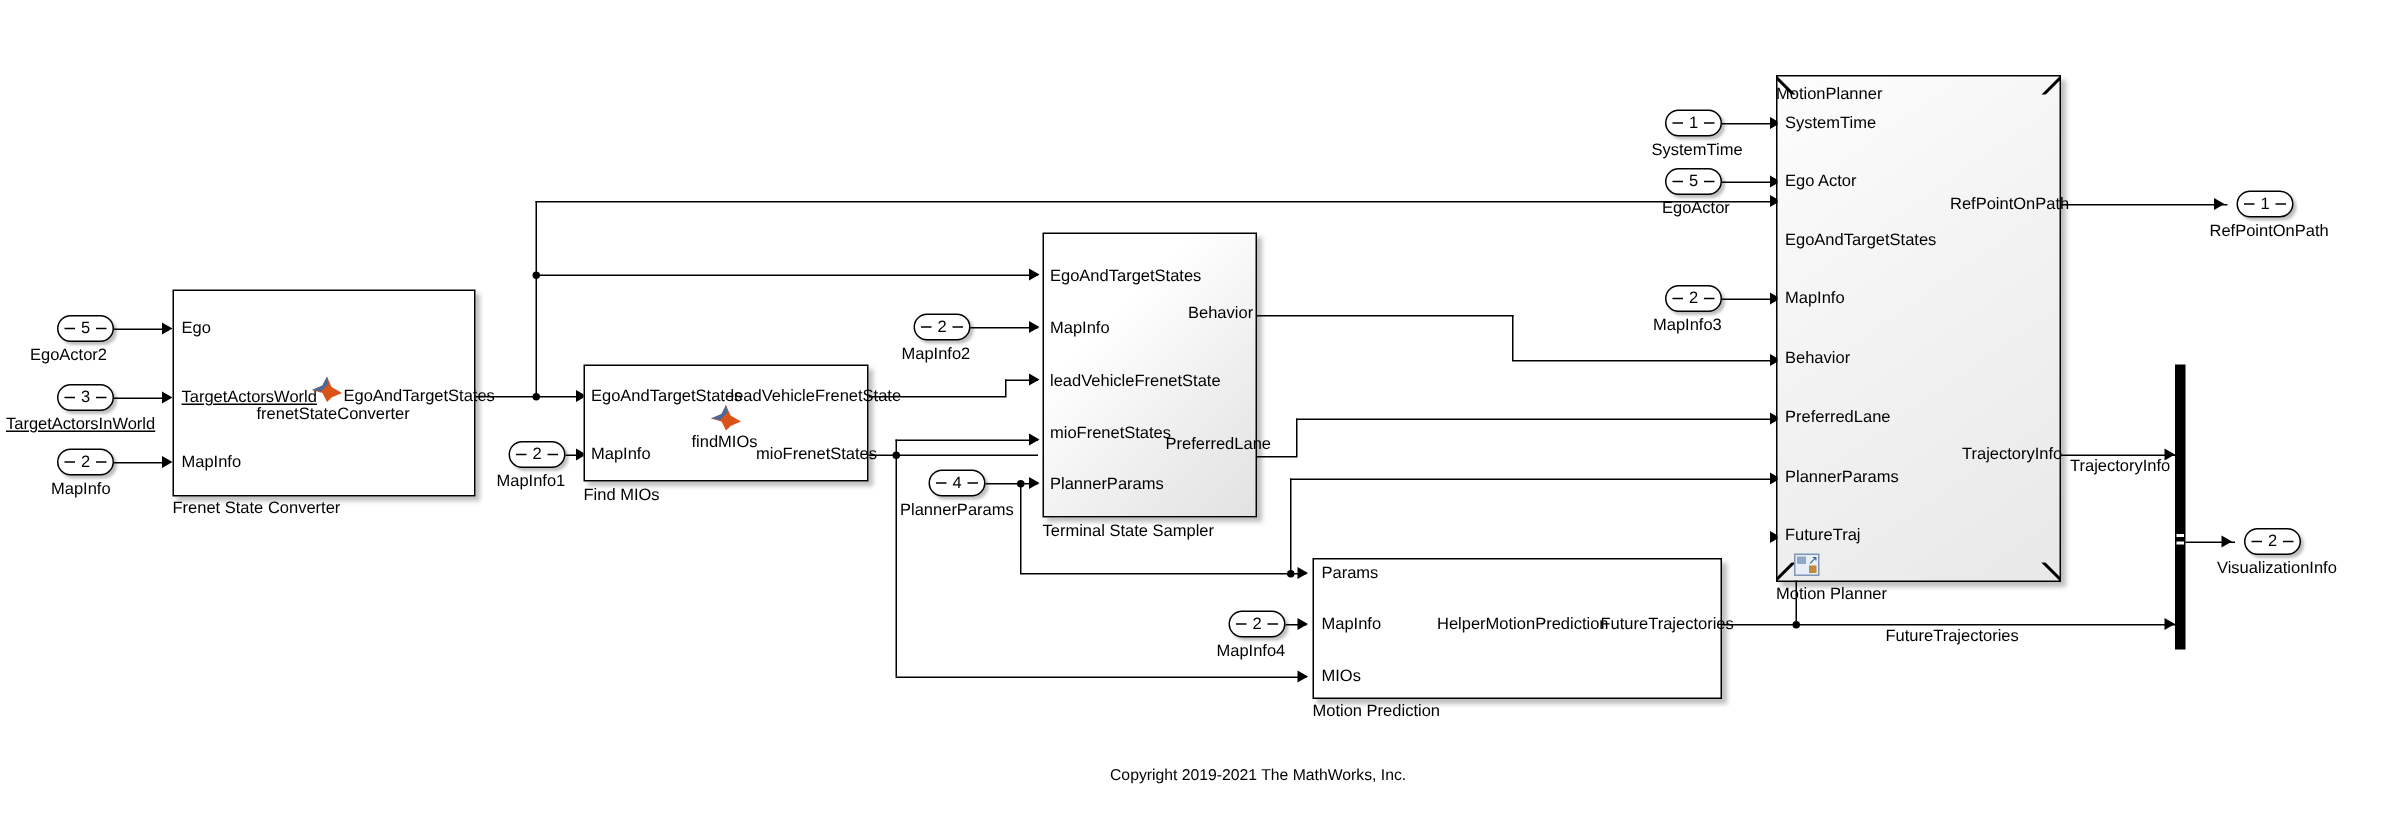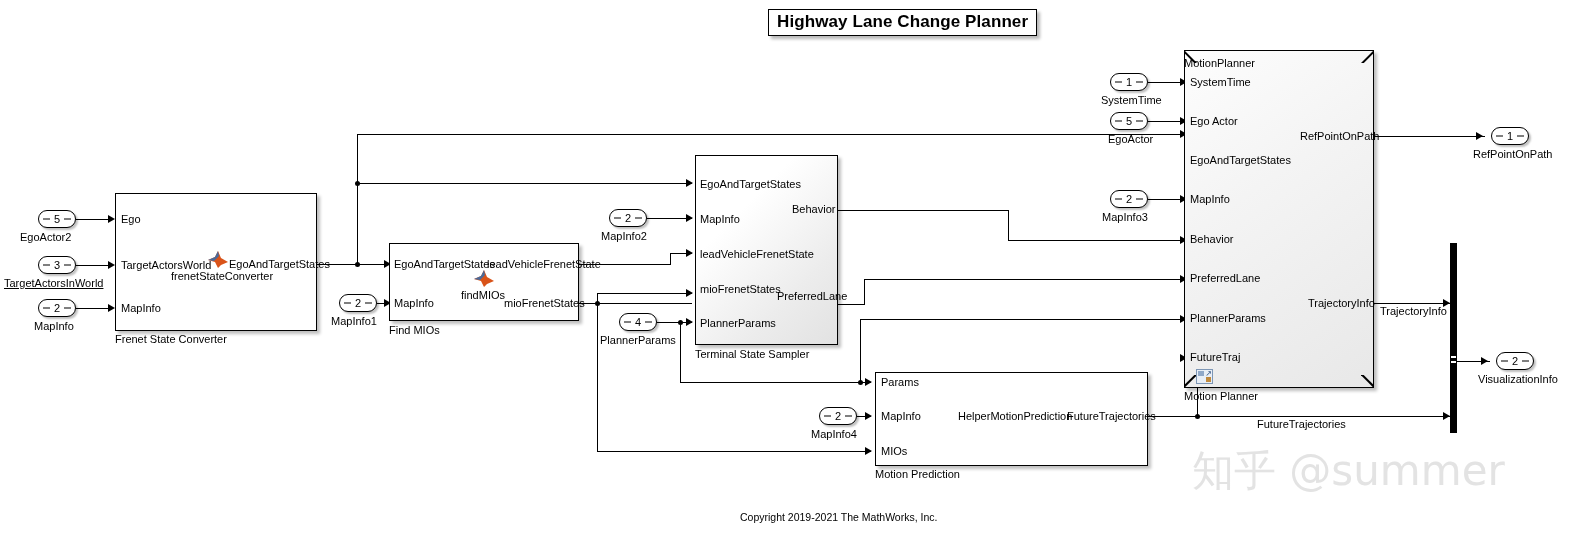--- a/index.html
+++ b/index.html
@@ -60,23 +60,20 @@
   
   #wm{position:absolute;color:#e3e3e3;font-size:42px;white-space:nowrap;
       font-family:"DejaVu Sans",sans-serif;}
   #copyright{position:absolute;font-size:10.5px;color:#000;white-space:nowrap;}
 </style>
 </head>
 <body>
 
 <div id="canvas">
 
-  <div id="title-box" style="left:768px;top:9px;">
-    <div class="t">Highway Lane Change Planner</div>
-  </div>
 
   <div class="port" style="left:38px;top:210px;width:38px;height:18px;">
     <span>5</span>
   </div>
   <div class="lbl" style="left:20px;top:232px;">EgoActor2</div>
 
   <div class="port" style="left:38px;top:256px;width:38px;height:18px;">
     <span>3</span>
   </div>
   <div class="lbl" style="left:4px;top:278px;text-decoration:underline;">TargetActorsInWorld</div>
@@ -88,21 +85,21 @@
 
   <div class="h" style="left:76px;top:219px;width:34px;"></div>
   <div class="arrow" style="left:108px;top:214.5px;"></div>
   <div class="h" style="left:76px;top:265px;width:34px;"></div>
   <div class="arrow" style="left:108px;top:260.5px;"></div>
   <div class="h" style="left:76px;top:308px;width:34px;"></div>
   <div class="arrow" style="left:108px;top:303.5px;"></div>
 
   <div class="block" style="left:115px;top:193px;width:202px;height:138px;"></div>
   <div class="port-lbl" style="left:121px;top:213px;">Ego</div>
-  <div class="port-lbl" style="left:121px;top:259px;">TargetActorsWorld</div>
+  <div class="port-lbl" style="left:121px;top:259px;text-decoration:underline;">TargetActorsWorld</div>
   <div class="port-lbl" style="left:121px;top:302px;">MapInfo</div>
   <div class="port-lbl" style="left:229px;top:258px;">EgoAndTargetStates</div>
   <div class="lbl" style="left:171px;top:271px;">frenetStateConverter</div>
   <svg class="mlicon" style="left:207px;top:249px;" width="22" height="20" viewBox="0 0 22 20">
     <path d="M1 11 L8 8 L11 2 L14 9 L21 13 L14 16 L11 19 L8 13 Z" fill="#d95319"></path>
     <path d="M1 11 L8 8 L11 2 L12 7 L7 12 Z" fill="#4a6a9a"></path>
   </svg>
   <div class="blk-name" style="left:115px;top:333px;width:202px;">Frenet State Converter</div>
 
   <div class="port" style="left:339px;top:294px;width:38px;height:18px;">
@@ -283,16 +280,15 @@
     <div class="nick" style="top:118px;"></div>
   </div>
 
   <div class="h" style="left:1457px;top:361px;width:33px;"></div>
   <div class="arrow" style="left:1481px;top:356.5px;"></div>
   <div class="port" style="left:1496px;top:352px;width:38px;height:18px;">
     <span>2</span>
   </div>
   <div class="lbl" style="left:1478px;top:374px;">VisualizationInfo</div>
 
-  <div id="wm" style="left:1192px;top:443px;">知乎 @summer</div>
   <div id="copyright" style="left:740px;top:511px;">Copyright 2019-2021 The MathWorks, Inc.</div>
 
 </div>
 
 </body></html>

